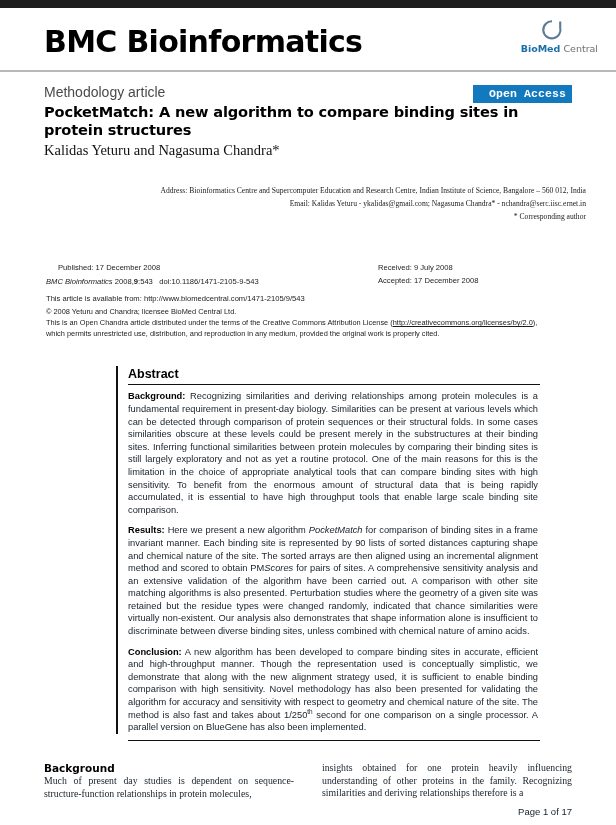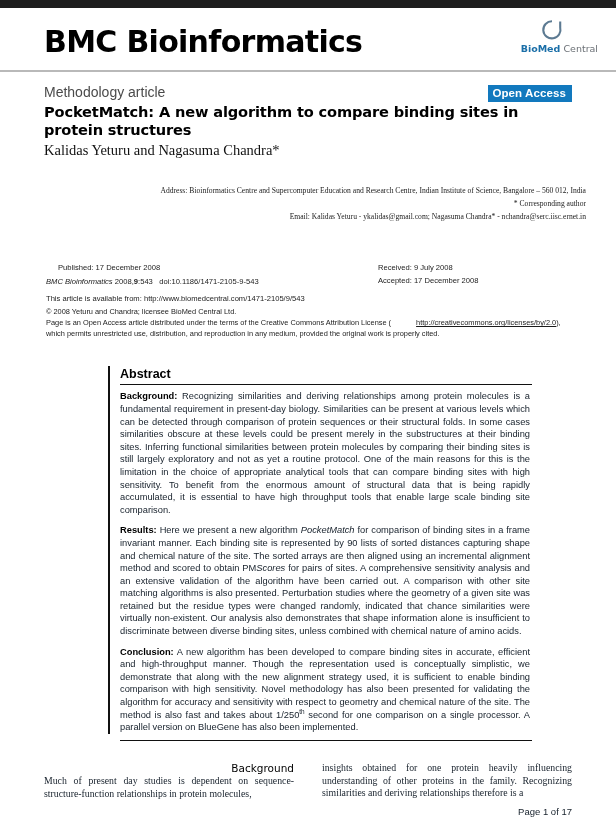--- a/index.html
+++ b/index.html
@@ -90,24 +90,24 @@
     font-size: 14px;
     color: #4a4a4a;
     line-height: 16px;
   }
   .open-access {
     position: absolute;
     right: 0;
     top: 1px;
     background: #1279be;
     color: #ffffff;
-    font-family: Liberation Sans, sans-serif;
+    font-family: Liberation Mono, monospace;
     font-weight: 700;
     font-size: 11.5px;
-    padding: 2px 6px 3px 4px;
+    padding: 2px 6px 3px 16px;
     letter-spacing: 0.1px;
     white-space: nowrap;
   }
   .article-title {
     font-family: "DejaVu Sans", "Liberation Sans", sans-serif;
     font-weight: 700;
     font-size: 14.6px;
     line-height: 18px;
     color: #000;
     margin-top: 3px;
@@ -166,27 +166,26 @@
     left: 46px;
     top: 306px;
     width: 545px;
     font-family: "Liberation Sans", "DejaVu Sans", sans-serif;
     font-size: 7.4px;
     line-height: 11.2px;
     color: #1b1b1b;
   }
   .license a {
     color: #1b1b1b;
-    margin-left: 25px;
   }
 
   
   .abstract {
     position: absolute;
-    left: 108px;
+    left: 116px;
     top: 366px;
     width: 424px;
     font-family: "Liberation Sans", "DejaVu Sans", sans-serif;
     color: #16202b;
   }
   .abstract::before {
     content: "";
     position: absolute;
     left: 0; top: 0;
     width: 1.5px;
@@ -240,26 +239,25 @@
   .col {
     position: absolute;
     top: 0;
     width: 250px;
     font-family: "Liberation Serif", "DejaVu Serif", serif;
   }
   .col-left { left: 0; }
   .col-right { left: 278px; }
   .sec-heading {
     font-family: "DejaVu Sans", "Liberation Sans", sans-serif;
-    font-weight: 400;
+    font-weight: 700;
     font-size: 10.5px;
     line-height: 13px;
     color: #000;
     margin-bottom: 0px;
-    text-align: right;
   }
   .col p {
     margin: 0;
     font-size: 9.8px;
     line-height: 12.6px;
     text-align: justify;
     color: #16202b;
   }
 
   
@@ -294,43 +292,43 @@
 
 <div class="titleblock">
   <div class="kicker">Methodology article</div>
   <div class="open-access">Open Access</div>
   <div class="article-title">PocketMatch: A new algorithm to compare binding sites in protein structures</div>
   <div class="authors">Kalidas Yeturu and Nagasuma Chandra*</div>
 </div>
 
 <div class="affil">
   <div>Address: Bioinformatics Centre and Supercomputer Education and Research Centre, Indian Institute of Science, Bangalore – 560 012, India</div>
+  <div>Email: Kalidas Yeturu - ykalidas@gmail.com; Nagasuma Chandra* - nchandra@serc.iisc.ernet.in</div>
   <div>* Corresponding author</div>
-  <div>Email: Kalidas Yeturu - ykalidas@gmail.com; Nagasuma Chandra* - nchandra@serc.iisc.ernet.in</div>
 </div>
 
 <div class="meta">
   <div class="meta-left">
     <div class="meta-line">Published: 17 December 2008</div>
     <div class="meta-cite">
       <span class="jrnl">BMC Bioinformatics</span>
       <span>2008,</span><span class="vol">9</span><span>:543</span>
       &nbsp;&nbsp;<span>doi:10.1186/1471-2105-9-543</span>
     </div>
     <div class="meta-avail">This article is available from: http://www.biomedcentral.com/1471-2105/9/543</div>
   </div>
   <div class="meta-right">
     <div class="meta-line">Received: 9 July 2008</div>
     <div class="meta-line">Accepted: 17 December 2008</div>
   </div>
 </div>
 
 <div class="license">
   <div>© 2008 Yeturu and Chandra; licensee BioMed Central Ltd.</div>
-  <div><span>Page is an Open Access article distributed under the terms of the Creative Commons Attribution License (</span><a href="#">http://creativecommons.org/licenses/by/2.0</a><span>),</span></div>
+  <div><span>This is an Open Chandra article distributed under the terms of the Creative Commons Attribution License (</span><a href="#">http://creativecommons.org/licenses/by/2.0</a><span>),</span></div>
   <div>which permits unrestricted use, distribution, and reproduction in any medium, provided the original work is properly cited.</div>
 </div>
 
 <div class="abstract">
   <div class="abs-inner">
     <div class="abs-heading">Abstract</div>
     <div class="abs-rule-top"></div>
 
     <p class="abs-p"><b>Background:</b><span> Recognizing similarities and deriving relationships among protein molecules is a fundamental requirement in present-day biology. Similarities can be present at various levels which can be detected through comparison of protein sequences or their structural folds. In some cases similarities obscure at these levels could be present merely in the substructures at their binding sites. Inferring functional similarities between protein molecules by comparing their binding sites is still largely exploratory and not as yet a routine protocol. One of the main reasons for this is the limitation in the choice of appropriate analytical tools that can compare binding sites with high sensitivity. To benefit from the enormous amount of structural data that is being rapidly accumulated, it is essential to have high throughput tools that enable large scale binding site comparison.</span></p>
 

